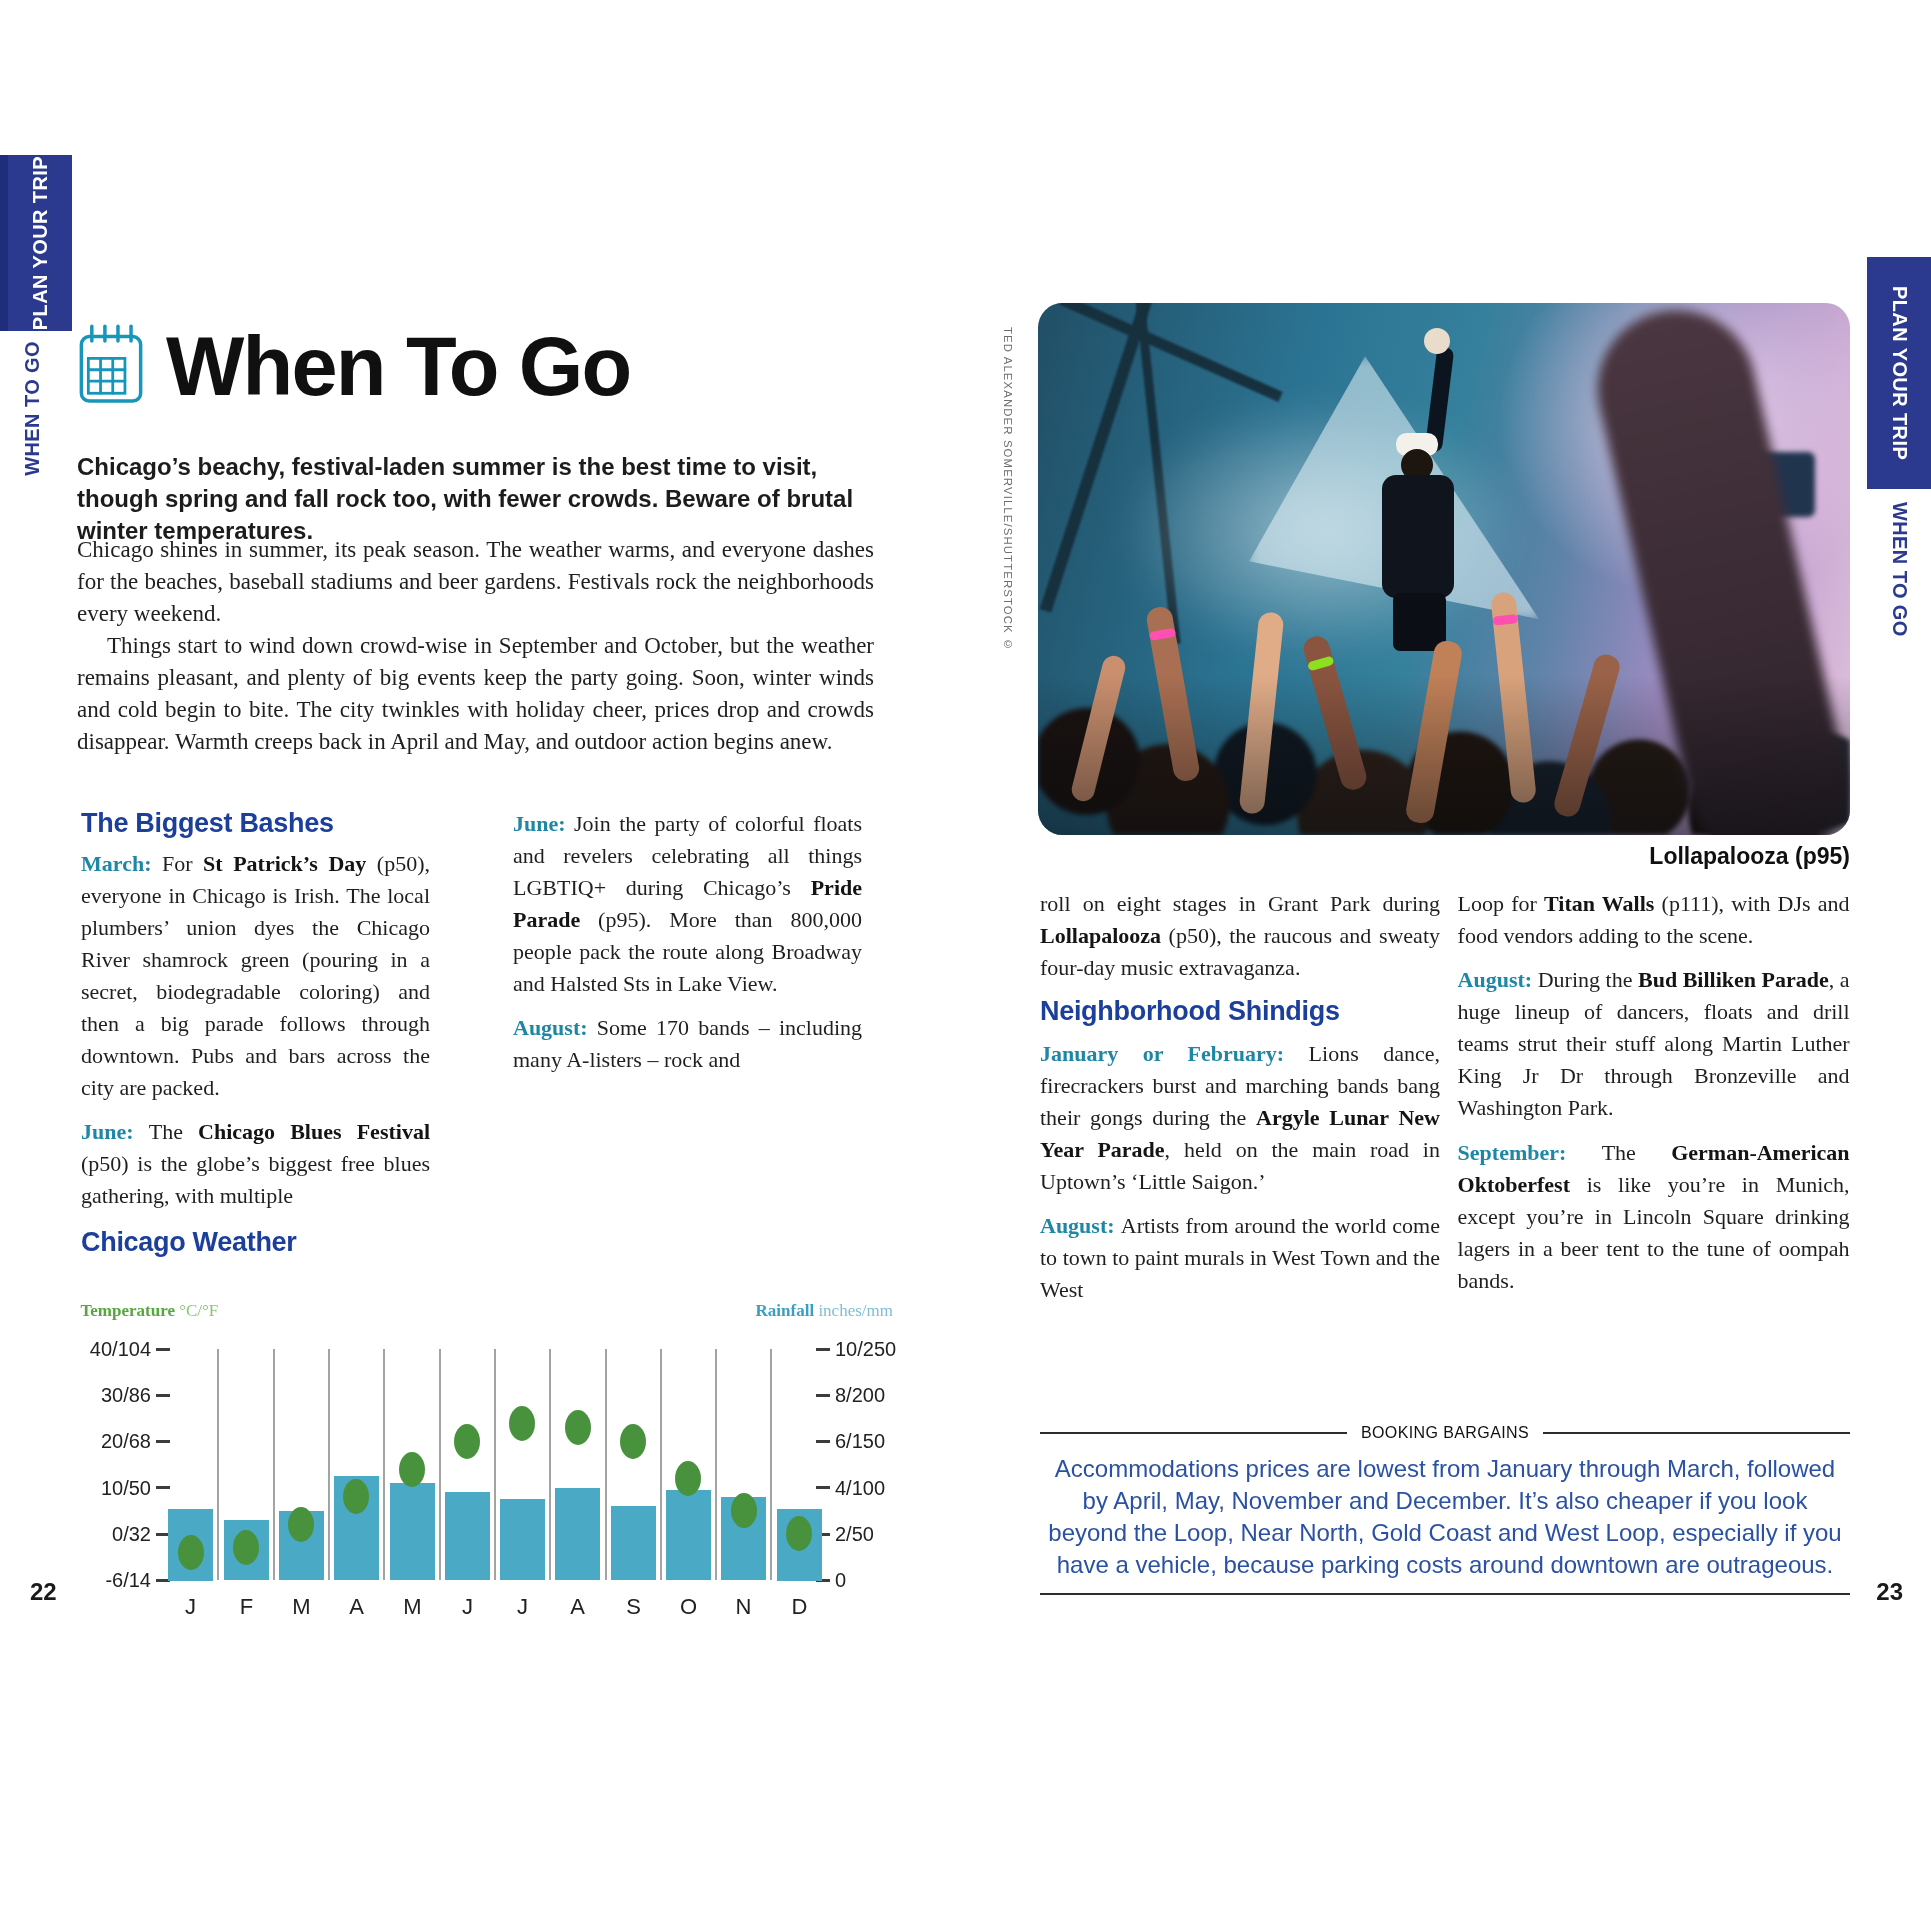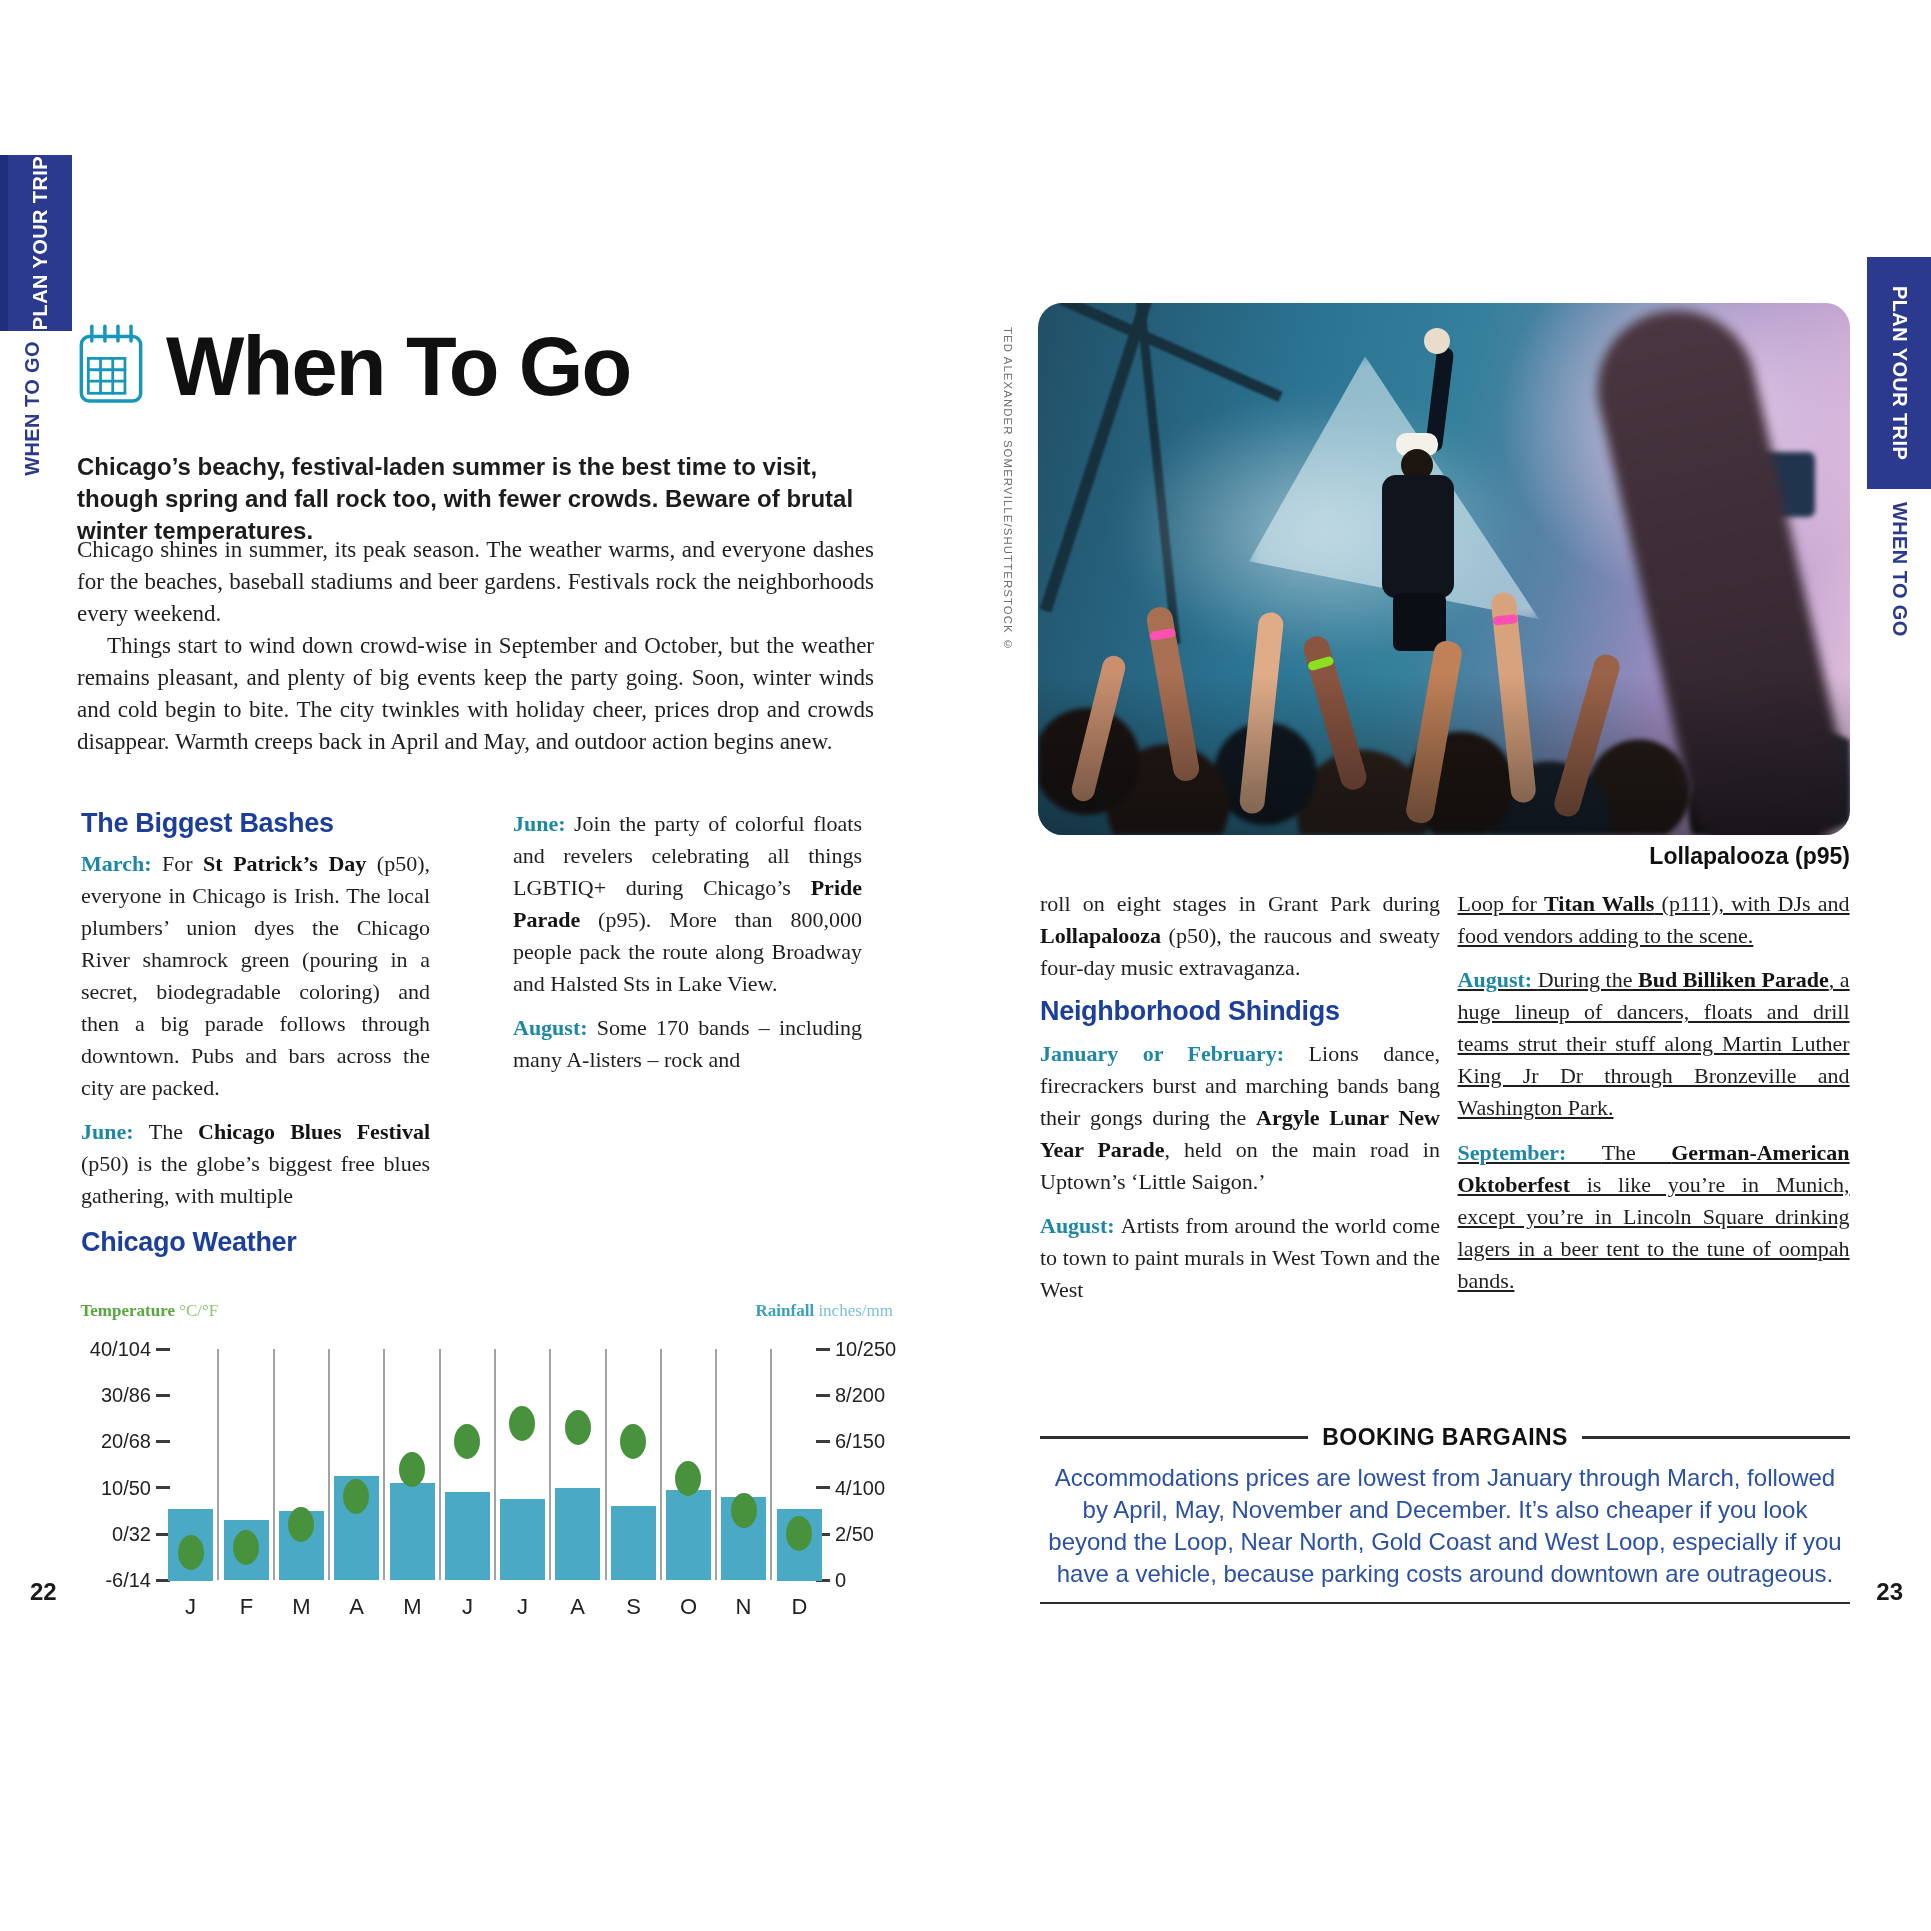--- a/index.html
+++ b/index.html
@@ -113,28 +113,28 @@
   .fg-arm{right:6%;bottom:-6%;width:158px;height:562px;border-radius:79px;transform:rotate(-13deg);
           background:linear-gradient(#4a3640,#2c2129);filter:blur(5.3px);}
   .vign{left:0;bottom:0;width:100%;height:30%;background:linear-gradient(rgba(5,8,12,0),rgba(5,8,12,.5));}
 
   .caption{position:absolute;left:1404px;top:843px;width:446px;text-align:right;
            font-size:23px;font-weight:bold;color:#101010;}
 
   
   .rcols{position:absolute;left:1040px;top:888px;width:810px;display:flex;gap:17.6px;}
   .rcols .rcol1{width:400px;}
-  .rcols .rcol2{width:392px;text-decoration:underline;}
+  .rcols .rcol2{width:392px;}
   .rcols h3.sec{margin:12.3px 0 10.5px 0;}
 
   
   .booking{position:absolute;left:1040px;top:1424px;width:810px;}
   .bk-head{display:flex;align-items:center;gap:14px;}
   .bk-head .rule{flex:1;height:2.6px;background:#2d2d2d;}
-  .bk-title{font-size:23px;font-weight:bold;letter-spacing:0.4px;color:#111;}
+  .bk-title{font-size:16px;font-weight:normal;letter-spacing:0.4px;color:#111;}
   .bk-body{margin-top:10.5px;text-align:center;color:#2a51a3;font-size:24px;line-height:32px;font-weight:500;}
   .bk-rule-bottom{height:2.6px;background:#2d2d2d;margin-top:12.3px;}
 </style>
 </head>
 <body>
 
 <div id="page">
 
   <div class="tabbox left">
     <span class="vtext v-up">PLAN YOUR TRIP</span>

